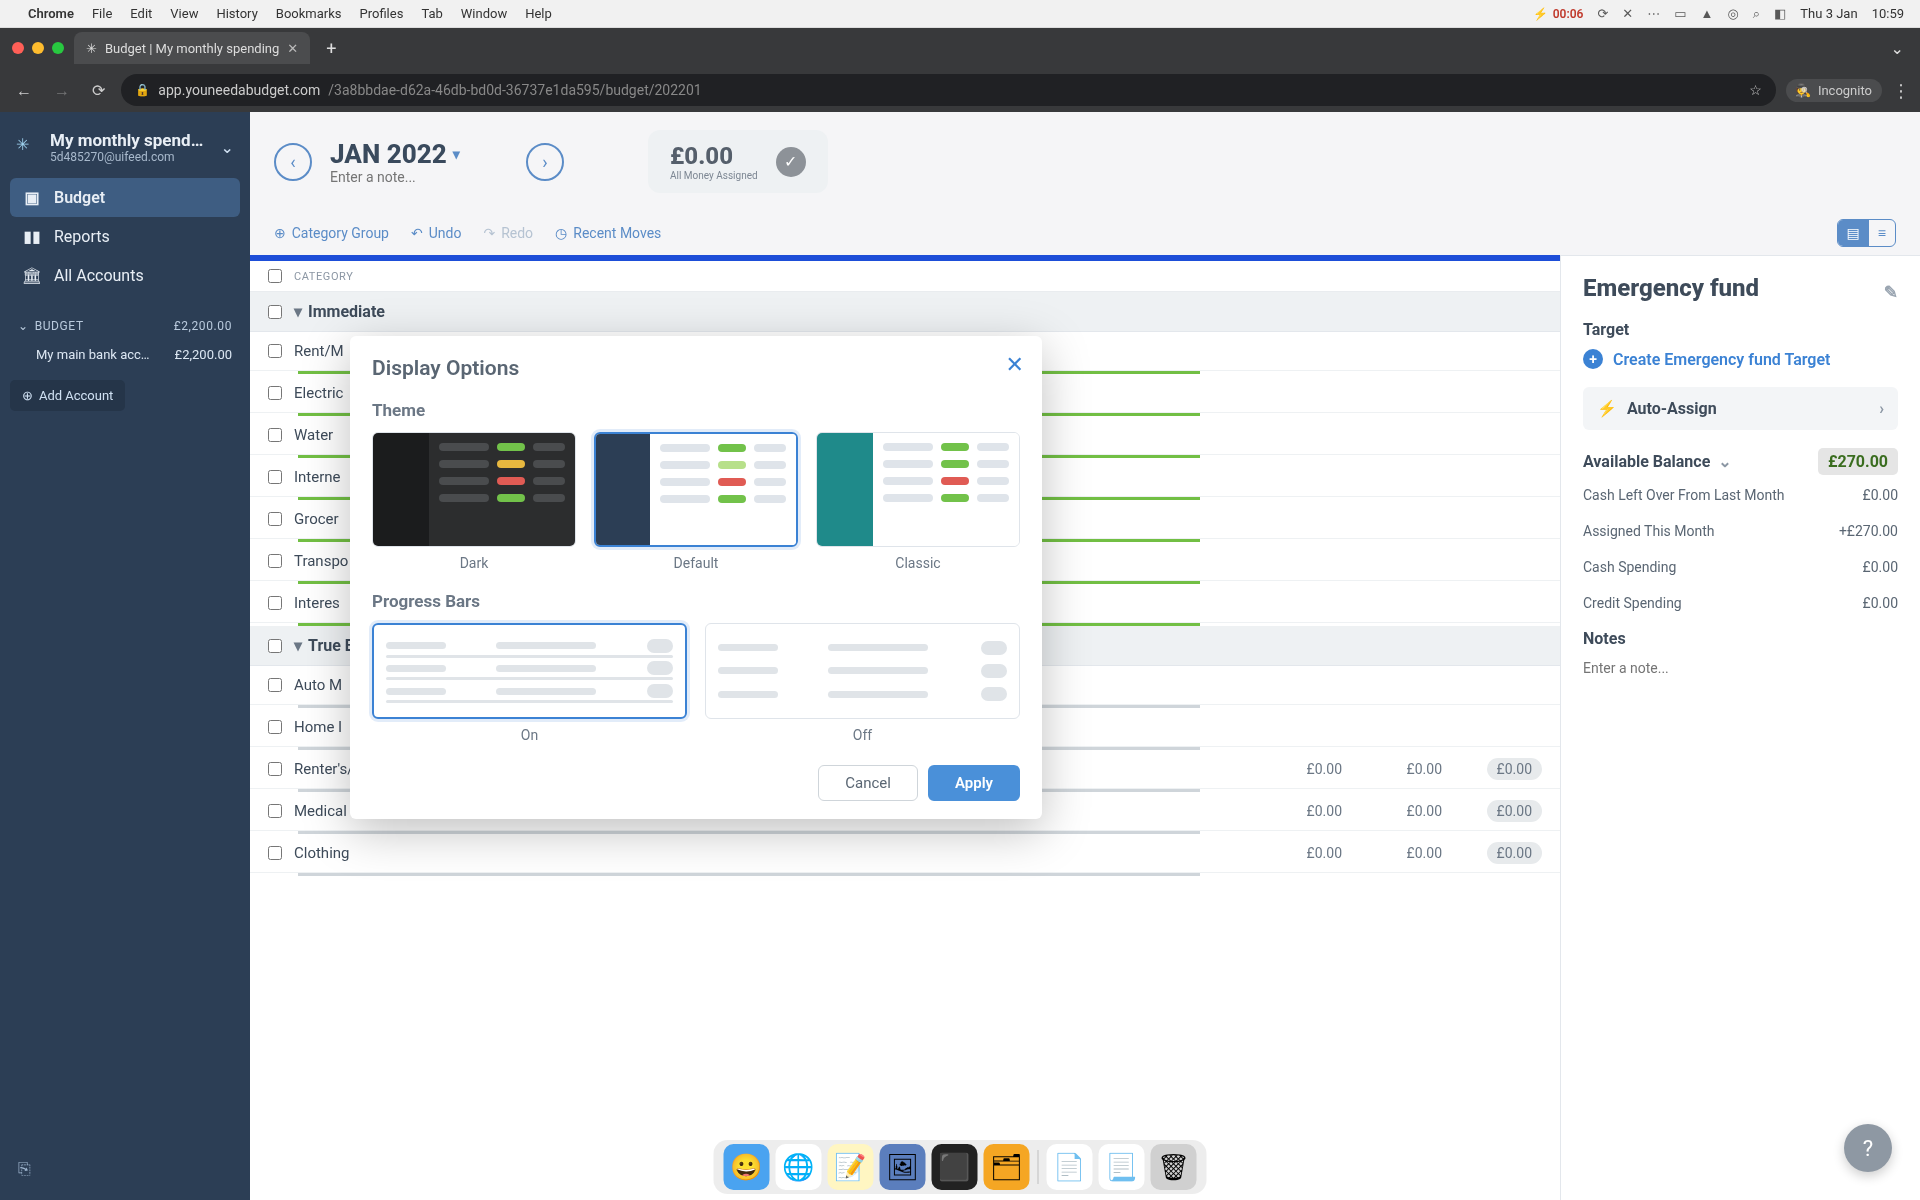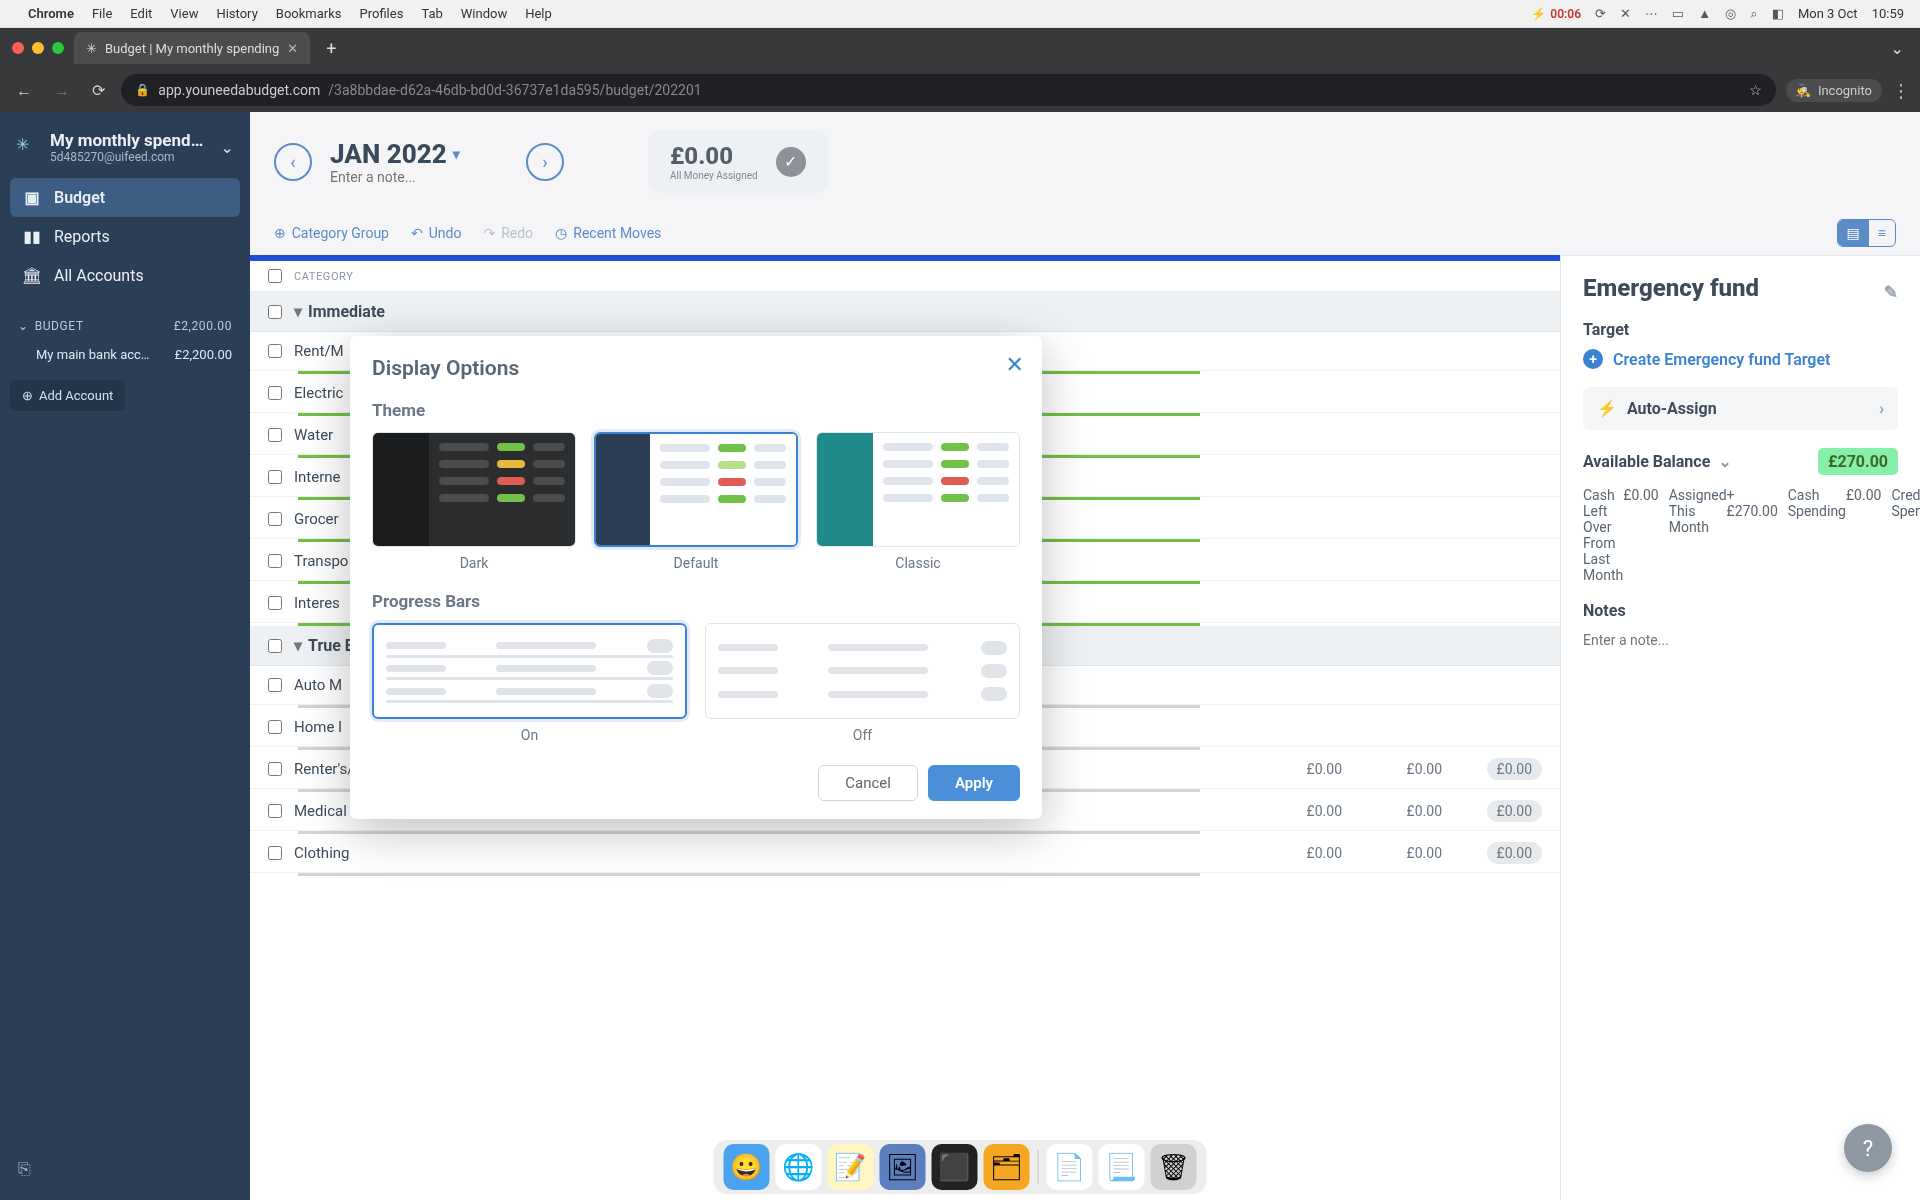--- a/index.html
+++ b/index.html
@@ -107,23 +107,23 @@
 
 .inspector { width:360px; background:#fff; border-left:1px solid #e3e7ec; border-top:1px solid #e3e7ec; padding:18px 22px; display:flex; flex-direction:column; gap:18px; overflow:auto; }
 .inspector h2 { font-size:24px; font-weight:800; color:#3e4b5a; display:flex; align-items:flex-end; }
 .inspector h2 .edit { margin-left:auto; color:#9aa5b1; cursor:pointer; font-size:17px; }
 .insp-section .sec-title { font-weight:700; color:#3e4b5a; margin-bottom:10px; }
 .create-target { color:#3b82d4; display:flex; align-items:center; gap:10px; cursor:pointer; font-weight:600; }
 .create-target .plus { width:20px; height:20px; border-radius:50%; background:#3b82d4; color:#fff; display:inline-flex; align-items:center; justify-content:center; font-size:14px; }
 .auto-assign { display:flex; align-items:center; gap:10px; background:#f3f5f7; padding:12px 14px; border-radius:6px; font-weight:700; color:#3e4b5a; cursor:pointer; }
 .auto-assign .chev { margin-left:auto; color:#8c97a4; }
 .balance-head { display:flex; align-items:center; font-weight:700; color:#3e4b5a; }
-.balance-head .amt { margin-left:auto; background:#86efac; color:#3a6d1f; padding:4px 10px; border-radius:5px; font-weight:700; }
+.balance-head .amt { margin-left:auto; background:#e5e5e5; color:#3a6d1f; padding:4px 10px; border-radius:5px; font-weight:700; }
 .balance-head .dd { margin-left:8px; color:#8c97a4; cursor:pointer; }
-.balance-rows { margin-top:12px; display:flex; flex-direction:row; gap:10px; font-size:14px; color:#5a6673; }
+.balance-rows { margin-top:12px; display:flex; flex-direction:column; gap:20px; font-size:14px; color:#5a6673; }
 .balance-rows div { display:flex; }
 .balance-rows div span:last-child { margin-left:auto; }
 .notes-input { width:100%; border:none; color:#9aa5b1; font-size:14px; outline:none; }
 
 
 .modal { position:absolute; left:350px; top:224px; width:692px; background:#fff; border-radius:6px; box-shadow:0 12px 48px rgba(0,0,0,0.25); padding:20px 22px 18px; z-index:50; }
 .modal h3 { font-size:21px; font-weight:600; color:#5a6673; }
 .modal .close { position:absolute; top:16px; right:18px; color:#3b82d4; font-size:22px; cursor:pointer; }
 .modal .section-label { font-weight:700; color:#6b7785; margin:20px 0 12px; font-size:17px; }
 .themes { display:flex; gap:18px; }
@@ -192,21 +192,21 @@
   <div class="right">
     <span class="battery-ind">⚡<span>00:06</span></span>
     <span class="status-icon">⟳</span>
     <span class="status-icon">✕</span>
     <span class="status-icon">⋯</span>
     <span class="status-icon">▭</span>
     <span class="status-icon">▲</span>
     <span class="status-icon">◎</span>
     <span class="status-icon">⌕</span>
     <span class="status-icon">◧</span>
-    <span>Mon 3 Oct</span>
+    <span>Thu 3 Jan</span>
     <span>10:59</span>
   </div>
 </div>
 
 <div class="browser-tabs">
   <div class="traffic-lights">
     <span class="tl-red"></span>
     <span class="tl-yellow"></span>
     <span class="tl-green"></span>
   </div>

